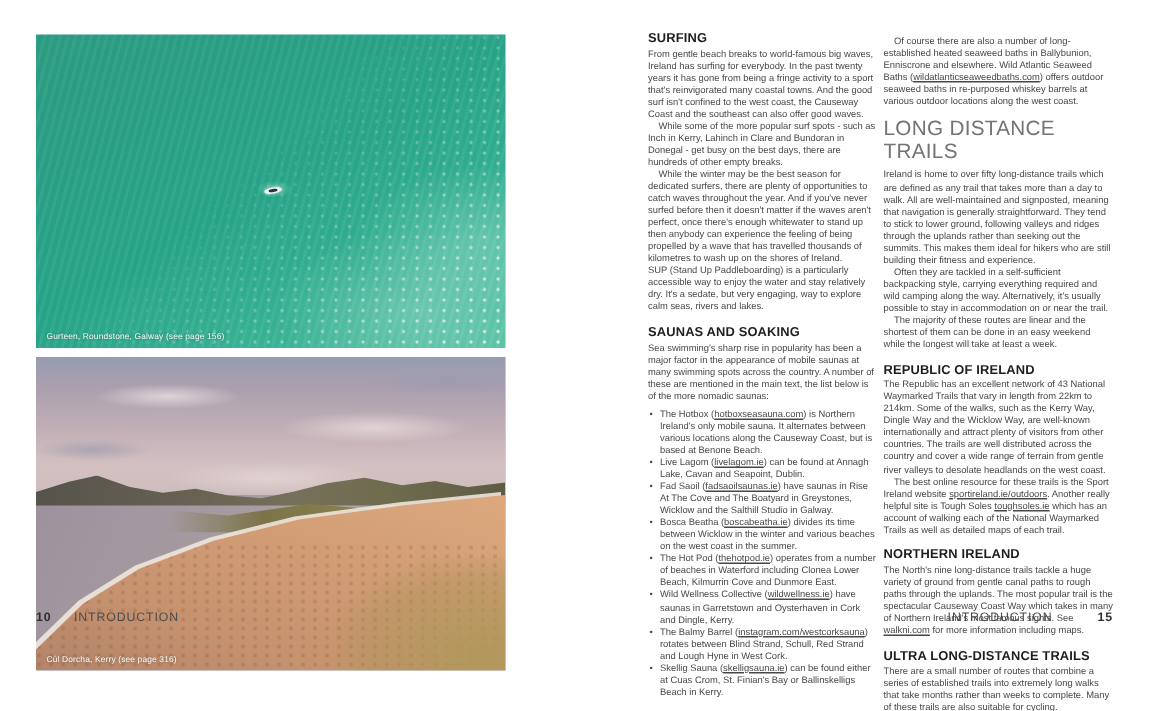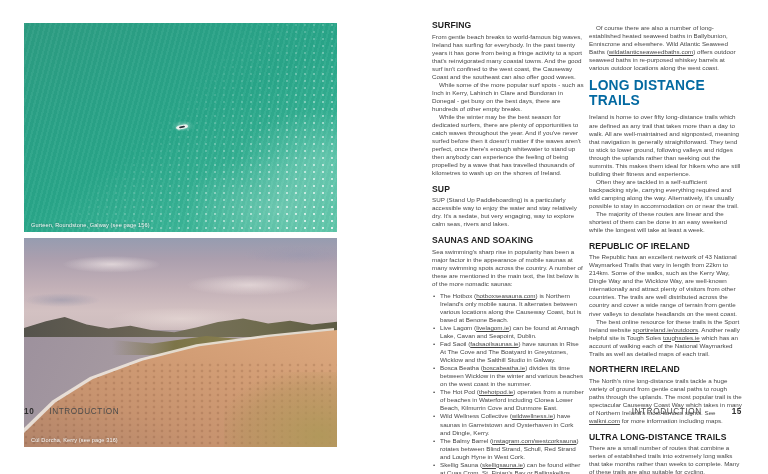--- a/index.html
+++ b/index.html
@@ -103,22 +103,22 @@
   .col { position: absolute; width: 153px; }
   #col1 { left: 48px; top: 20px; }
   #col2 { left: 205px; top: 24px; }
   .col > :first-child { margin-top: 0 !important; }
 
   h2.sub-heading {
     font-size: 8.6px; line-height: 10px; font-weight: bold;
     margin: 6.5px 0 2.5px; color: #1e1e1e; letter-spacing: 0.1px;
   }
   h1.big-heading {
-    font-size: 13.8px; line-height: 14.6px; font-weight: bold;
-    margin: 7px 0 5px; color: #0369a1; letter-spacing: 0.2px;
+    font-size: 13.8px; line-height: 14.6px; font-weight: normal;
+    margin: 7px 0 5px; color: #737373; letter-spacing: 0.2px;
   }
   .body-p { font-size: 6.25px; line-height: 8.05px; color: #474747; margin: 0; }
   .body-p.indent { text-indent: 7px; }
   .bullets { list-style: none; margin: 4px 0 0; padding: 0 0 0 8px; }
   .bullets li { position: relative; font-size: 6.25px; line-height: 8.05px; color: #474747; }
   .bullets li::before { content: "\2022"; position: absolute; left: -7px; top: 0; }
   .link { text-decoration: underline; }
 
   
   .footer {
@@ -158,21 +158,20 @@
       <span>INTRODUCTION</span>
     </div>
   </div>
 
   <div class="page" id="page-right">
     <div class="col" id="col1">
         <h2 class="sub-heading">SURFING</h2>
         <p class="body-p"><span>From gentle beach breaks to world-famous big waves, Ireland has surfing for everybody. In the past twenty years it has gone from being a fringe activity to a sport that's reinvigorated many coastal towns. And the good surf isn't confined to the west coast, the Causeway Coast and the southeast can also offer good waves.</span></p>
         <p class="body-p indent"><span>While some of the more popular surf spots - such as Inch in Kerry, Lahinch in Clare and Bundoran in Donegal - get busy on the best days, there are hundreds of other empty breaks.</span></p>
         <p class="body-p indent"><span>While the winter may be the best season for dedicated surfers, there are plenty of opportunities to catch waves throughout the year. And if you've never surfed before then it doesn't matter if the waves aren't perfect, once there's enough whitewater to stand up then anybody can experience the feeling of being propelled by a wave that has travelled thousands of kilometres to wash up on the shores of Ireland.</span></p>
-        <h2 class="sub-heading">SUP</h2>
         <p class="body-p"><span>SUP (Stand Up Paddleboarding) is a particularly accessible way to enjoy the water and stay relatively dry. It's a sedate, but very engaging, way to explore calm seas, rivers and lakes.</span></p>
         <h2 class="sub-heading">SAUNAS AND SOAKING</h2>
         <p class="body-p"><span>Sea swimming's sharp rise in popularity has been a major factor in the appearance of mobile saunas at many swimming spots across the country. A number of these are mentioned in the main text, the list below is of the more nomadic saunas:</span></p>
         <ul class="bullets">
           <li><span>The Hotbox (</span><span class="link">hotboxseasauna.com</span><span>) is Northern Ireland's only mobile sauna. It alternates between various locations along the Causeway Coast, but is based at Benone Beach.</span></li>
           <li><span>Live Lagom (</span><span class="link">livelagom.ie</span><span>) can be found at Annagh Lake, Cavan and Seapoint, Dublin.</span></li>
           <li><span>Fad Saoil (</span><span class="link">fadsaoilsaunas.ie</span><span>) have saunas in Rise At The Cove and The Boatyard in Greystones, Wicklow and the Salthill Studio in Galway.</span></li>
           <li><span>Bosca Beatha (</span><span class="link">boscabeatha.ie</span><span>) divides its time between Wicklow in the winter and various beaches on the west coast in the summer.</span></li>
           <li><span>The Hot Pod (</span><span class="link">thehotpod.ie</span><span>) operates from a number of beaches in Waterford including Clonea Lower Beach, Kilmurrin Cove and Dunmore East.</span></li>
           <li><span>Wild Wellness Collective (</span><span class="link">wildwellness.ie</span><span>) have saunas in Garretstown and Oysterhaven in Cork and Dingle, Kerry.</span></li>

